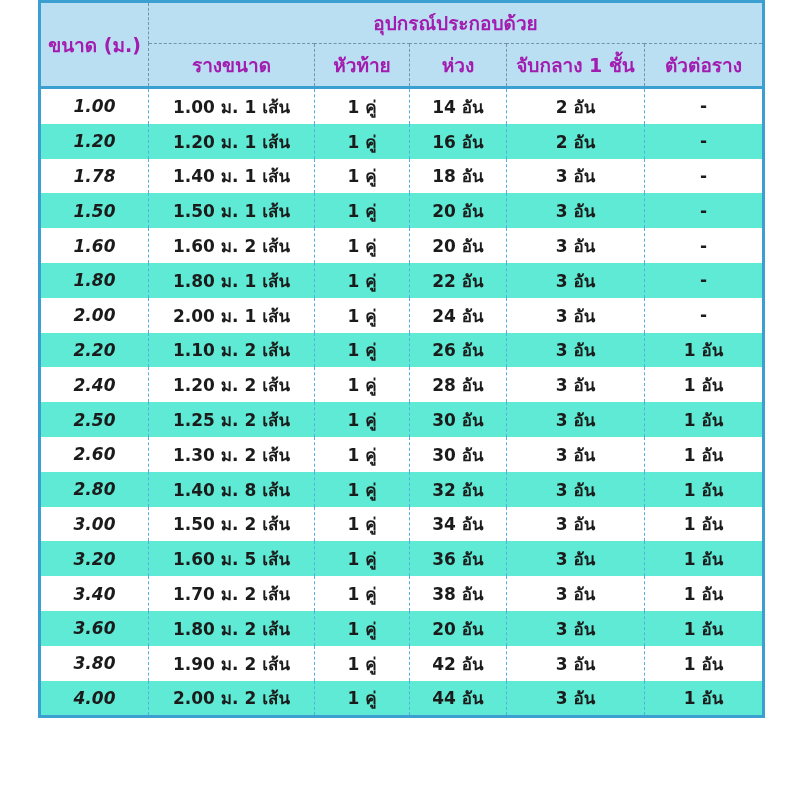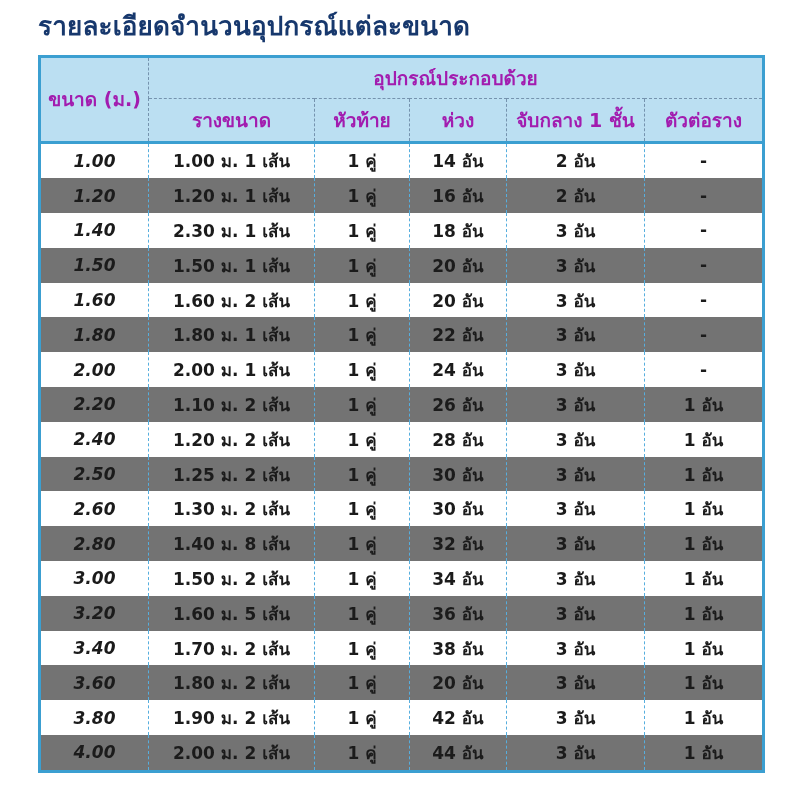--- a/index.html
+++ b/index.html
@@ -77,28 +77,27 @@
     border-left: 1.5px dashed #56aede;
   }
   tbody td:first-child {
     border-left: none;
     font-style: italic;
   }
   tbody td:nth-child(2) {
     border-left: 1.5px dashed #56aede;
   }
   tbody tr.alt {
-    background: #737373;
+    background: #5eead4;
   }
 </style>
 </head>
 <body>
 
 <div class="page">
-  <h1 class="title">รายละเอียดจำนวนอุปกรณ์แต่ละขนาด</h1>
 
   <table class="equip">
     <colgroup>
       <col class="c1">
         <col class="c2">
         <col class="c3">
         <col class="c4">
         <col class="c5">
         <col class="c6">
     </colgroup>
@@ -126,22 +125,22 @@
         </tr>
         <tr class="alt">
           <td>1.20</td>
           <td>1.20 ม. 1 เส้น</td>
           <td>1 คู่</td>
           <td>16 อัน</td>
           <td>2 อัน</td>
           <td>-</td>
         </tr>
         <tr>
-          <td>1.40</td>
-          <td>2.30 ม. 1 เส้น</td>
+          <td>1.78</td>
+          <td>1.40 ม. 1 เส้น</td>
           <td>1 คู่</td>
           <td>18 อัน</td>
           <td>3 อัน</td>
           <td>-</td>
         </tr>
         <tr class="alt">
           <td>1.50</td>
           <td>1.50 ม. 1 เส้น</td>
           <td>1 คู่</td>
           <td>20 อัน</td>

